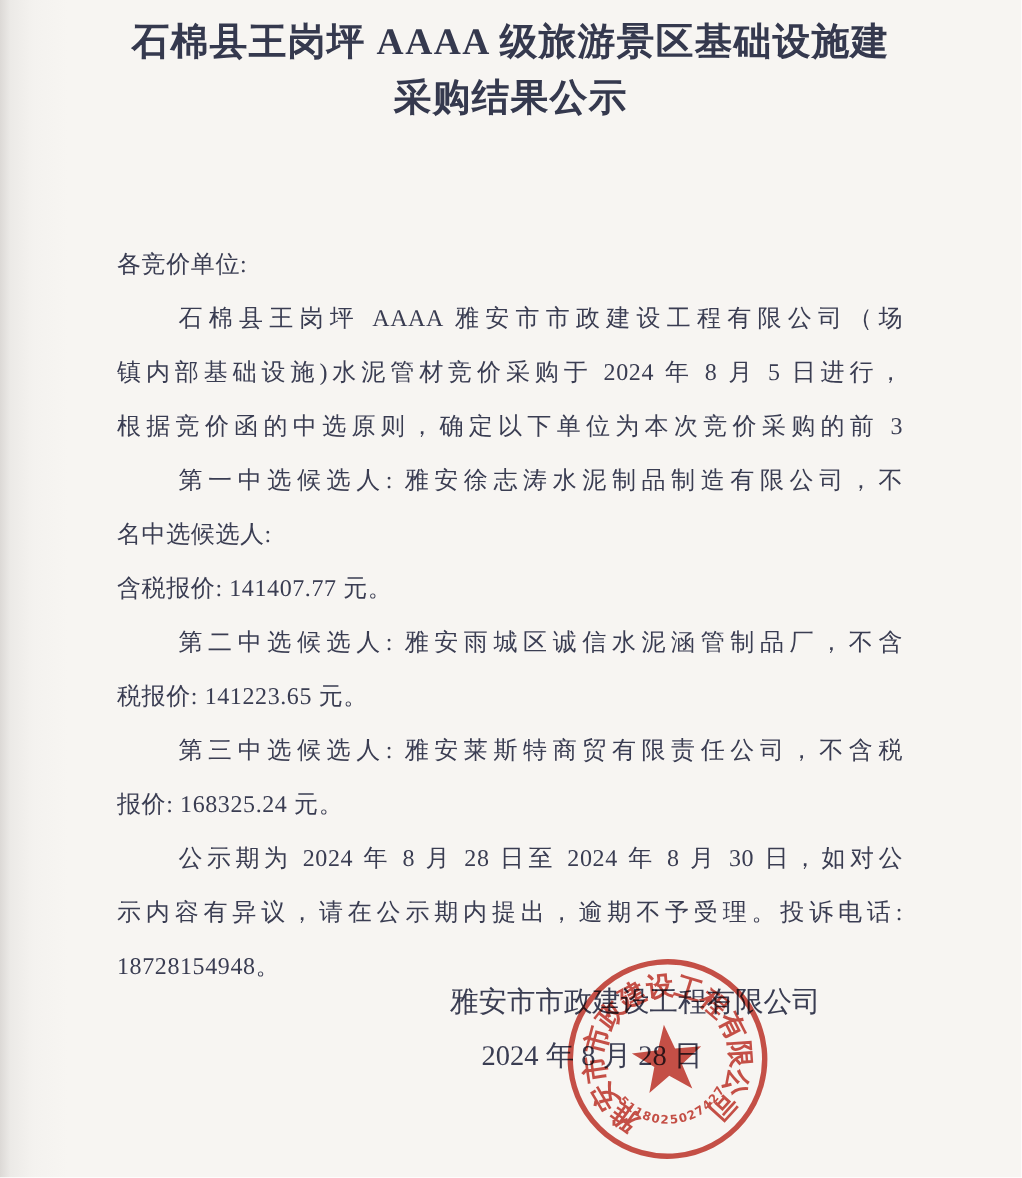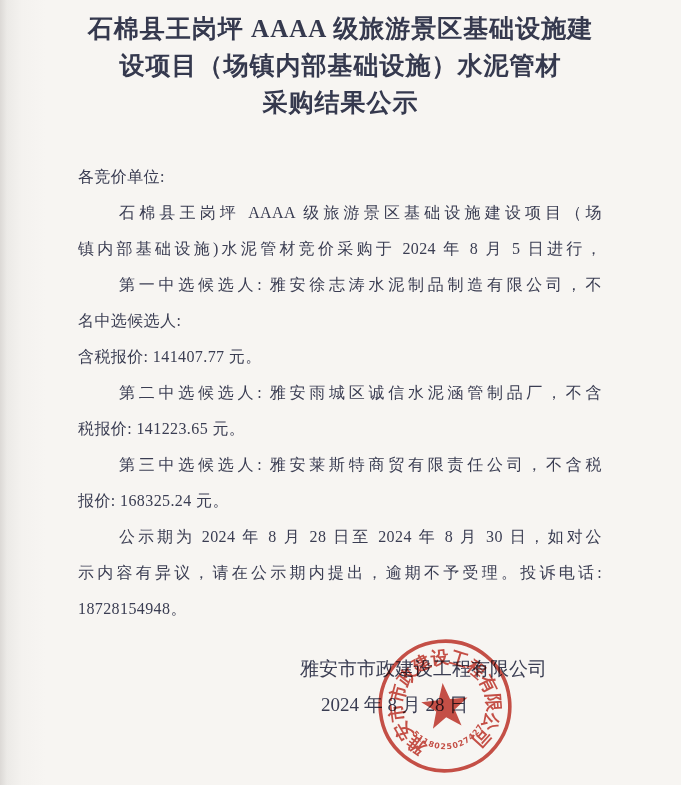--- a/index.html
+++ b/index.html
@@ -55,28 +55,28 @@
     font-family:"DejaVu Sans","Liberation Sans",sans-serif;
   }
 </style>
 </head>
 <body>
 
 <div class="page">
 
   <div class="title">
     <div>石棉县王岗坪 AAAA 级旅游景区基础设施建</div>
-    <div>设项目（场镇内部基础设施）水泥管材</div>
     <div>采购结果公示</div>
   </div>
 
   <div class="body-text">
     <div class="line">各竞价单位:</div>
-    <div class="line i j">石棉县王岗坪 AAAA 级旅游景区基础设施建设项目（场</div>
+    <div class="line i j">石棉县王岗坪 AAAA 雅安市市政建设工程有限公司（场</div>
     <div class="line j">镇内部基础设施)水泥管材竞价采购于 2024 年 8 月 5 日进行，</div>
+    <div class="line j">根据竞价函的中选原则，确定以下单位为本次竞价采购的前 3</div>
     <div class="line i j">第一中选候选人: 雅安徐志涛水泥制品制造有限公司，不</div>
     <div class="line">名中选候选人:</div>
     <div class="line">含税报价: 141407.77 元。</div>
     <div class="line i j">第二中选候选人: 雅安雨城区诚信水泥涵管制品厂，不含</div>
     <div class="line">税报价: 141223.65 元。</div>
     <div class="line i j">第三中选候选人: 雅安莱斯特商贸有限责任公司，不含税</div>
     <div class="line">报价: 168325.24 元。</div>
     <div class="line i j">公示期为 2024 年 8 月 28 日至 2024 年 8 月 30 日，如对公</div>
     <div class="line j">示内容有异议，请在公示期内提出，逾期不予受理。投诉电话:</div>
     <div class="line">18728154948。</div>

